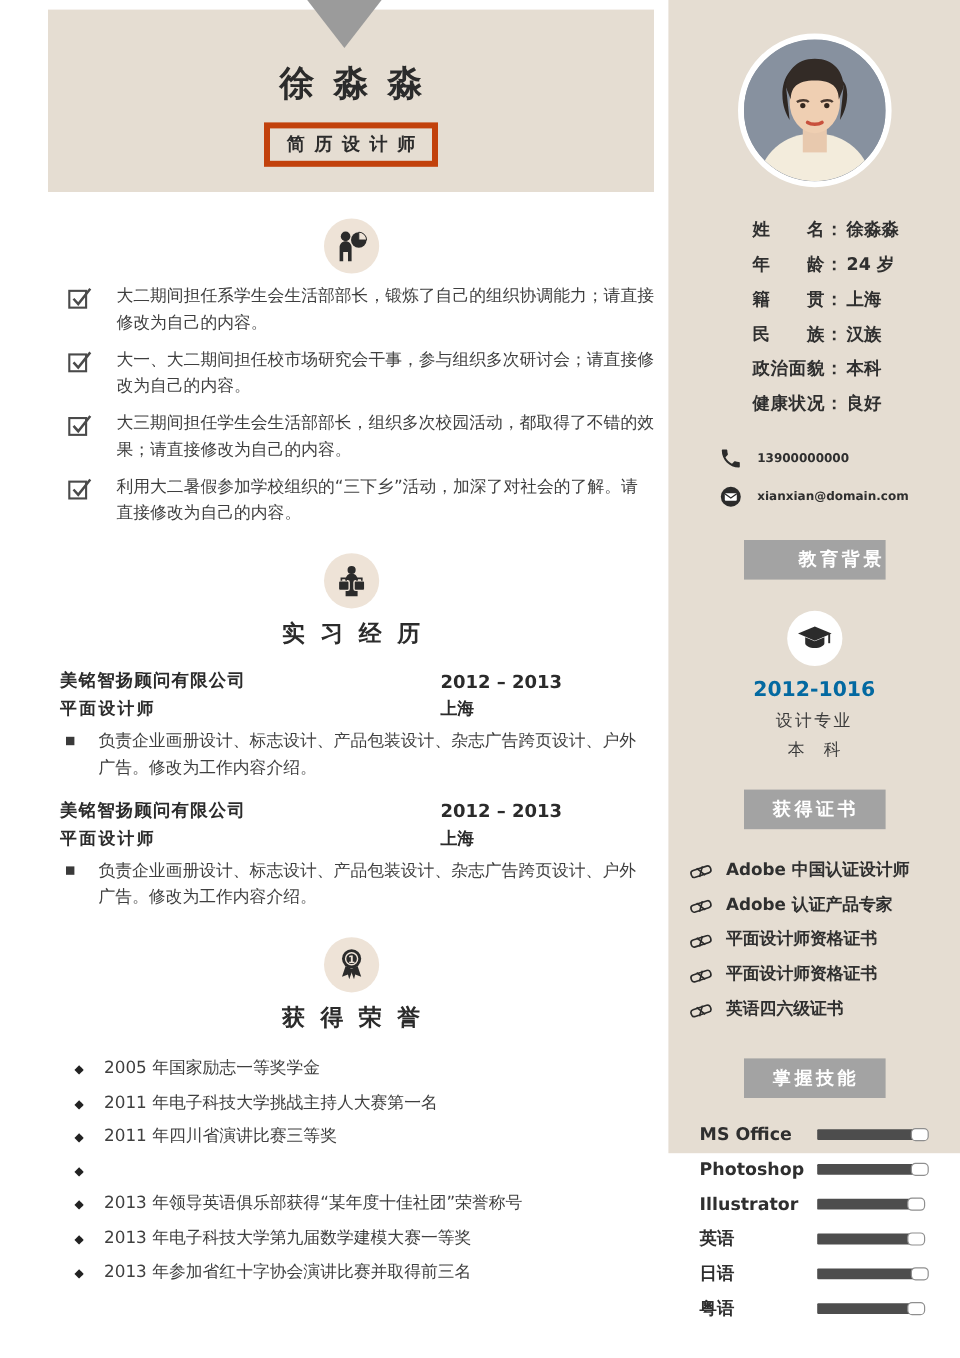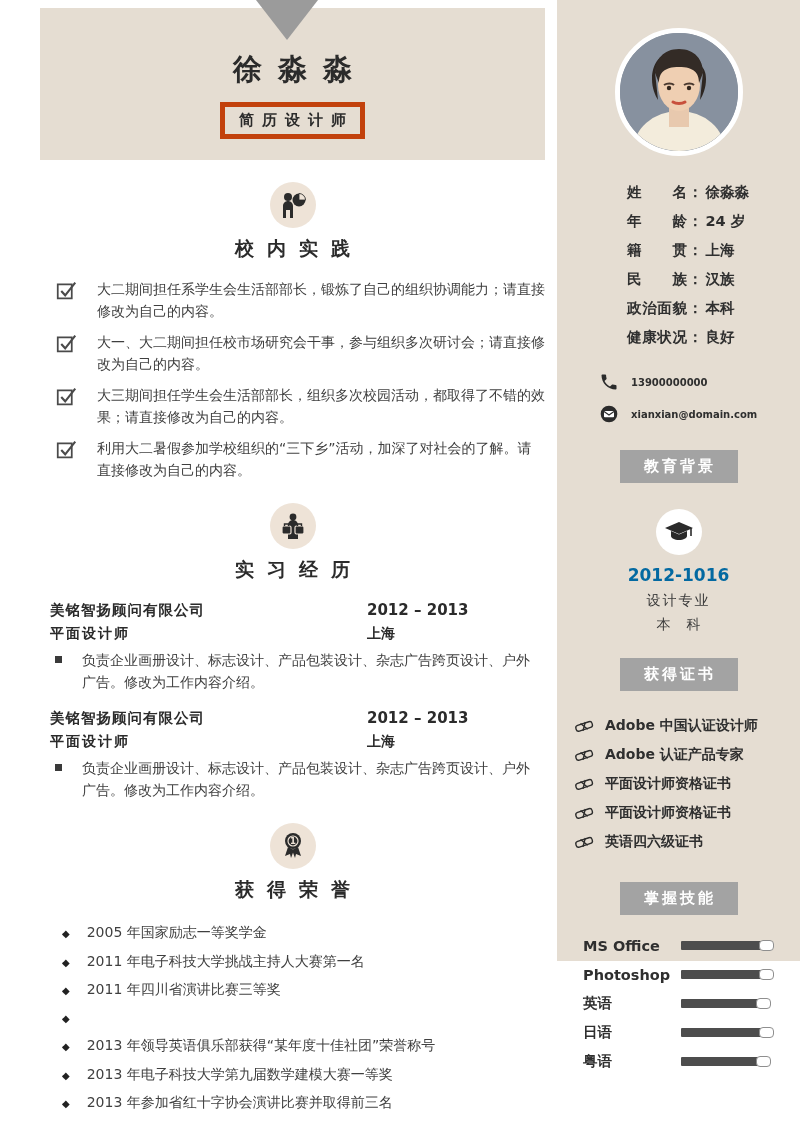--- a/index.html
+++ b/index.html
@@ -26,21 +26,21 @@
   .profile-row .lbl { width:60px; text-align:justify; text-align-last:justify; }
   .profile-row .sep { padding:0 3px 0 1px; }
   .contact-row { display:flex; align-items:center; margin:14px 0 0 42px; font-size:10px; font-weight:bold; color:#2f2f2f;text-align:center; }
   .contact-row + .contact-row { margin-top:12px; }
   .contact-row .cicon { width:20px; height:20px; margin-right:12px; flex:0 0 auto; }
   .side-box {
     width:118px; margin:0 auto; background:#a3a3a3; color:#ffffff;
     text-align:center; font-size:15px; letter-spacing:3px;
     padding:7px 0 7px 3px; font-weight:bold;
   }
-  .box-edu { margin-top:26px; }
+  .box-edu { margin-top:26px;text-align:right; }
   .edu-circle {
     width:46px; height:46px; border-radius:50%; background:#ffffff;
     margin:26px auto 10px; display:flex; align-items:center; justify-content:center;
   }
   .edu-lines { text-align:center; }
   .edu-period { font-size:17px; font-weight:bold; color:#0369a1; }
   .edu-school { font-size:15.5px; font-weight:bold; color:#2b2b2b; margin-top:6px; letter-spacing:1px; }
   .edu-major { font-size:14px; margin-top:7px; letter-spacing:2px; }
   .edu-degree { font-size:14px; margin-top:6px; letter-spacing:16px; text-indent:16px; }
   .box-cert { margin-top:24px; }
@@ -254,20 +254,27 @@
           </span>
       </div>
       <div class="skill-row">
         <span class="skill-name">Photoshop</span>
         <span class="skill-track">
             <span class="skill-fill" style="width: 90%;"></span>
             <span class="skill-thumb" style="left: calc(90% - 8px);"></span>
           </span>
       </div>
       <div class="skill-row">
+        <span class="skill-name">Illustrator</span>
+        <span class="skill-track">
+            <span class="skill-fill" style="width: 86%;"></span>
+            <span class="skill-thumb" style="left: calc(86% - 8px);"></span>
+          </span>
+      </div>
+      <div class="skill-row">
         <span class="skill-name">英语</span>
         <span class="skill-track">
             <span class="skill-fill" style="width: 86%;"></span>
             <span class="skill-thumb" style="left: calc(86% - 8px);"></span>
           </span>
       </div>
       <div class="skill-row">
         <span class="skill-name">日语</span>
         <span class="skill-track">
             <span class="skill-fill" style="width: 90%;"></span>
@@ -295,21 +302,20 @@
 
     <section>
       <div class="sec-icon">
         <svg width="28" height="26" viewBox="0 0 28 26">
           <circle cx="9" cy="5" r="4" fill="#2b2b2b"></circle>
           <path d="M4 26V14c0-2.8 2.2-5 5-5s5 2.2 5 5v12h-3v-8h-4v8z" fill="#2b2b2b"></path>
           <circle cx="20" cy="8" r="6.5" fill="#2b2b2b"></circle>
           <path d="M20 8V1.5A6.5 6.5 0 0 1 26.5 8z" fill="#eee3d7" stroke="#2b2b2b" stroke-width="0.8"></path>
         </svg>
       </div>
-      <h2 class="sec-title">校内实践</h2>
       <ul class="check-list">
         <li class="check-item">
           <svg class="chk" viewBox="0 0 24 24">
               <rect x="2" y="5" width="16" height="16" fill="none" stroke="#4a4a4a" stroke-width="2"></rect>
               <path d="M6 12.5l4.5 5L22 3" fill="none" stroke="#4a4a4a" stroke-width="2.4"></path>
             </svg>
           <span class="txt">大二期间担任系学生会生活部部长，锻炼了自己的组织协调能力；请直接修改为自己的内容。</span>
         </li>
         <li class="check-item">
           <svg class="chk" viewBox="0 0 24 24">

